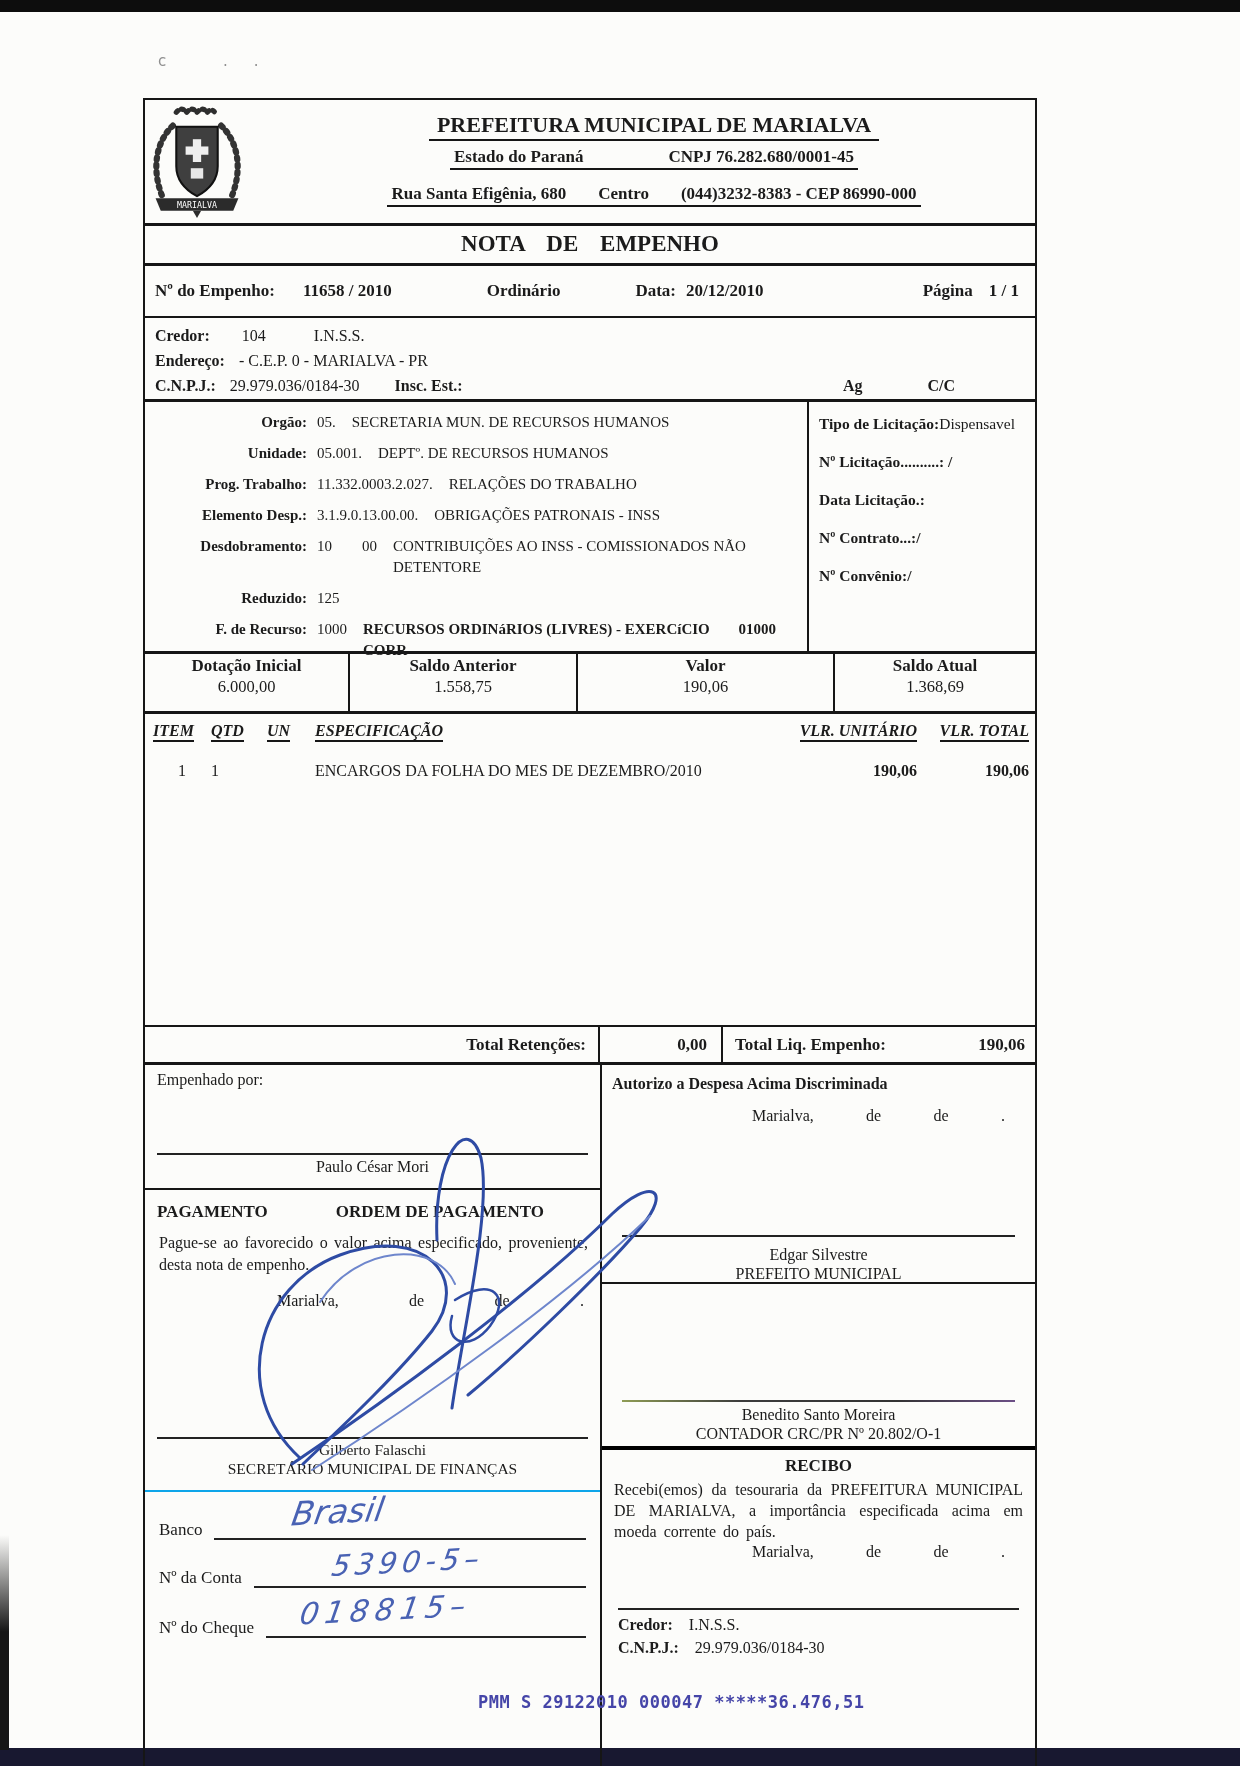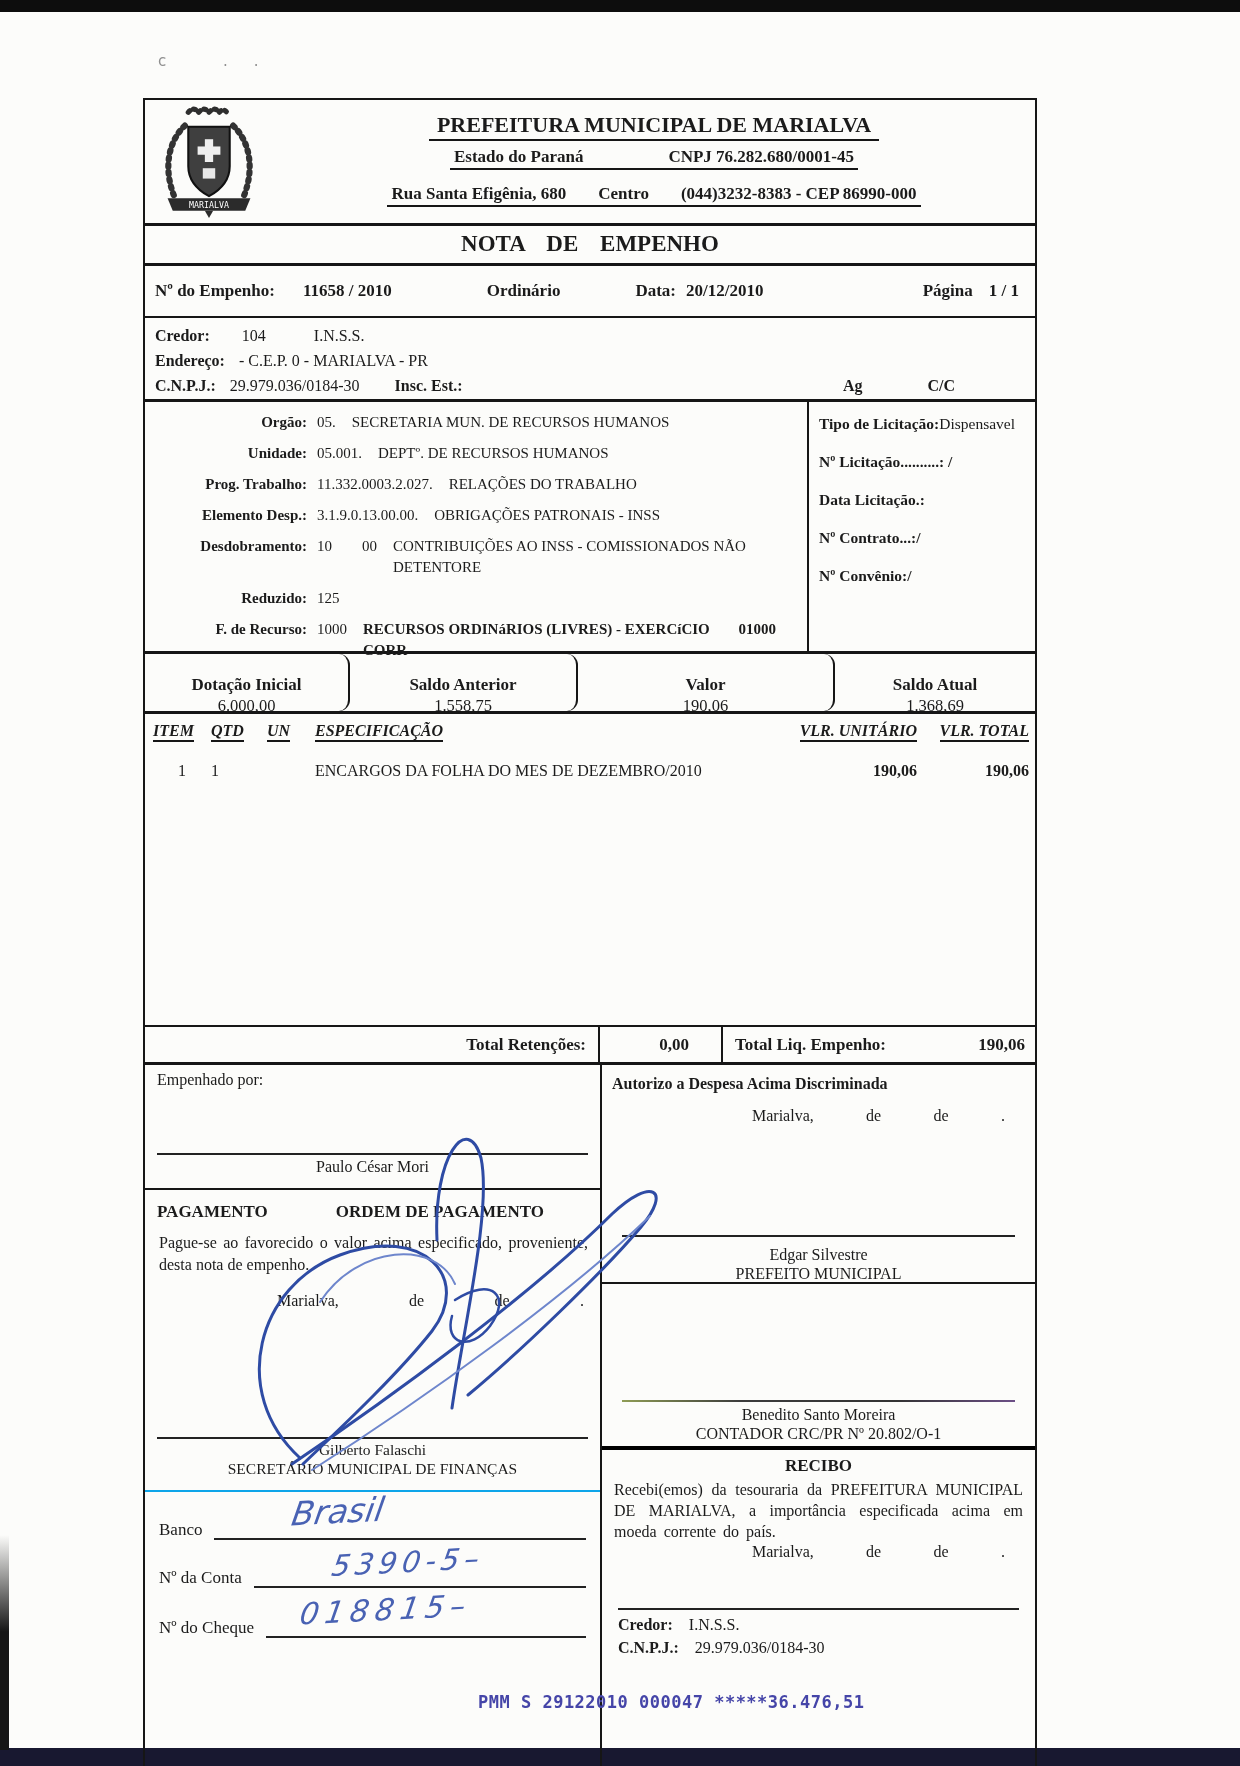--- a/index.html
+++ b/index.html
@@ -12,21 +12,21 @@
                background:linear-gradient(to bottom,rgba(20,20,20,0),#161616 45%,#161616);}
   .pencil{position:absolute;left:158px;top:52px;color:#8f8f8f;font-size:15px;letter-spacing:26px;font-family:"DejaVu Sans",sans-serif;}
   .stamp{position:absolute;left:478px;top:1692px;font-family:"DejaVu Sans Mono",monospace;
          font-weight:bold;font-size:17px;color:#4545a8;letter-spacing:.5px;}
 
   
   .doc{position:absolute;left:143px;top:98px;width:894px;border:2px solid #161616;box-sizing:border-box;}
   .doc *{box-sizing:border-box;}
 
   .header-box{height:126px;border-bottom:3px solid #161616;display:flex;}
-  .logo-wrap{width:128px;display:flex;align-items:center;justify-content:center;flex:none;}
+  .logo-wrap{width:128px;display:flex;align-items:center;justify-content:flex-start;flex:none;}
   .header-text{flex:1;text-align:center;padding-top:12px;}
   .h-line1{display:inline-block;font-weight:bold;font-size:22px;border-bottom:2px solid #161616;padding:0 8px 1px;}
   .h-line2{display:inline-flex;gap:85px;font-weight:bold;font-size:17px;border-bottom:2px solid #161616;margin-top:6px;padding:0 4px 1px;}
   .h-line3{display:inline-flex;gap:32px;font-weight:bold;font-size:17px;border-bottom:2px solid #161616;margin-top:14px;padding:0 4px 1px;}
 
   .title-bar{height:40px;border-bottom:3px solid #161616;text-align:center;font-weight:bold;font-size:23px;word-spacing:16px;padding-top:5px;}
 
   .empenho-row{height:52px;border-bottom:2px solid #161616;display:flex;align-items:center;font-weight:bold;font-size:17px;}
   .e-label{margin-left:10px;} .e-num{margin-left:28px;} .e-type{margin-left:95px;}
   .e-date{margin-left:75px;display:flex;gap:10px;} .e-page{margin-left:auto;margin-right:16px;display:flex;gap:16px;justify-content:center;}
@@ -46,36 +46,36 @@
   .o-code{margin-left:10px;white-space:pre;}
   .o-code2{margin-left:30px;}
   .o-desc{margin-left:16px;}
   .o-desc-b{margin-left:16px;font-weight:bold;}
   .o-extra{margin-left:auto;margin-right:31px;font-weight:bold;}
   .licit-col{width:228px;border-left:2px solid #161616;padding:12px 0 0 10px;font-size:15.5px;}
   .licit-row{margin-bottom:18px;line-height:20px;font-weight:bold;}
   .licit-val{font-weight:normal;}
 
   .dotacao-row{height:60px;border-bottom:3px solid #161616;display:flex;text-align:center;}
-  .dot-cell{border-right:2px solid #161616;padding-top:21px;border-radius:11px;}
+  .dot-cell{border-right:2px solid #161616;padding-top:2px;}
   .dc1{width:205px;} .dc2{width:228px;} .dc3{width:257px;} .dc4{flex:1;border-right:none;}
   .dot-h{font-weight:bold;font-size:17px;} .dot-v{font-size:16.5px;margin-top:1px;}
 
   .items-box{height:313px;border-bottom:2px solid #161616;padding:8px 6px 0 8px;font-size:16px;}
   .items-header{display:flex;font-weight:bold;font-style:italic;}
   .items-header span{border-bottom:2px solid #161616;padding-bottom:1px;}
   .col-item{width:58px;} .col-qtd{width:56px;} .col-un{width:48px;} .col-espec{flex:1;}
   .col-unit{width:128px;text-align:right;} .col-total{width:112px;text-align:right;}
   .items-row{display:flex;margin-top:22px;}
   .v-item{width:58px;text-align:center;} .v-qtd{width:56px;} .v-un{width:48px;} .v-espec{flex:1;}
   .v-unit{width:128px;text-align:right;font-weight:bold;} .v-total{width:112px;text-align:right;font-weight:bold;}
 
   .totals-row{height:38px;border-bottom:3px solid #161616;display:flex;align-items:stretch;font-weight:bold;font-size:17px;}
   .tot-c1{width:455px;border-right:2px solid #161616;display:flex;align-items:center;justify-content:flex-end;padding-right:12px;}
-  .tot-c2{width:123px;border-right:2px solid #161616;display:flex;align-items:center;justify-content:flex-end;padding-right:32px;}
+  .tot-c2{width:123px;border-right:2px solid #161616;display:flex;align-items:center;justify-content:flex-end;padding-right:14px;}
   .tot-c3{flex:1;display:flex;align-items:center;padding-left:12px;}
   .tot-liq-val{margin-left:auto;padding-right:10px;}
 
   .lower{display:flex;height:770px;justify-content:space-between;}
   .low-left{width:457px;border-right:2px solid #161616;display:flex;flex-direction:column;}
   .low-right{flex:1;display:flex;flex-direction:column;}
 
   .box-empenhado{height:125px;border-bottom:2px solid #161616;position:relative;font-size:16px;}
   .emp-label{padding:6px 0 0 12px;}
   .sigline{border-top:2px solid #222;position:absolute;}

